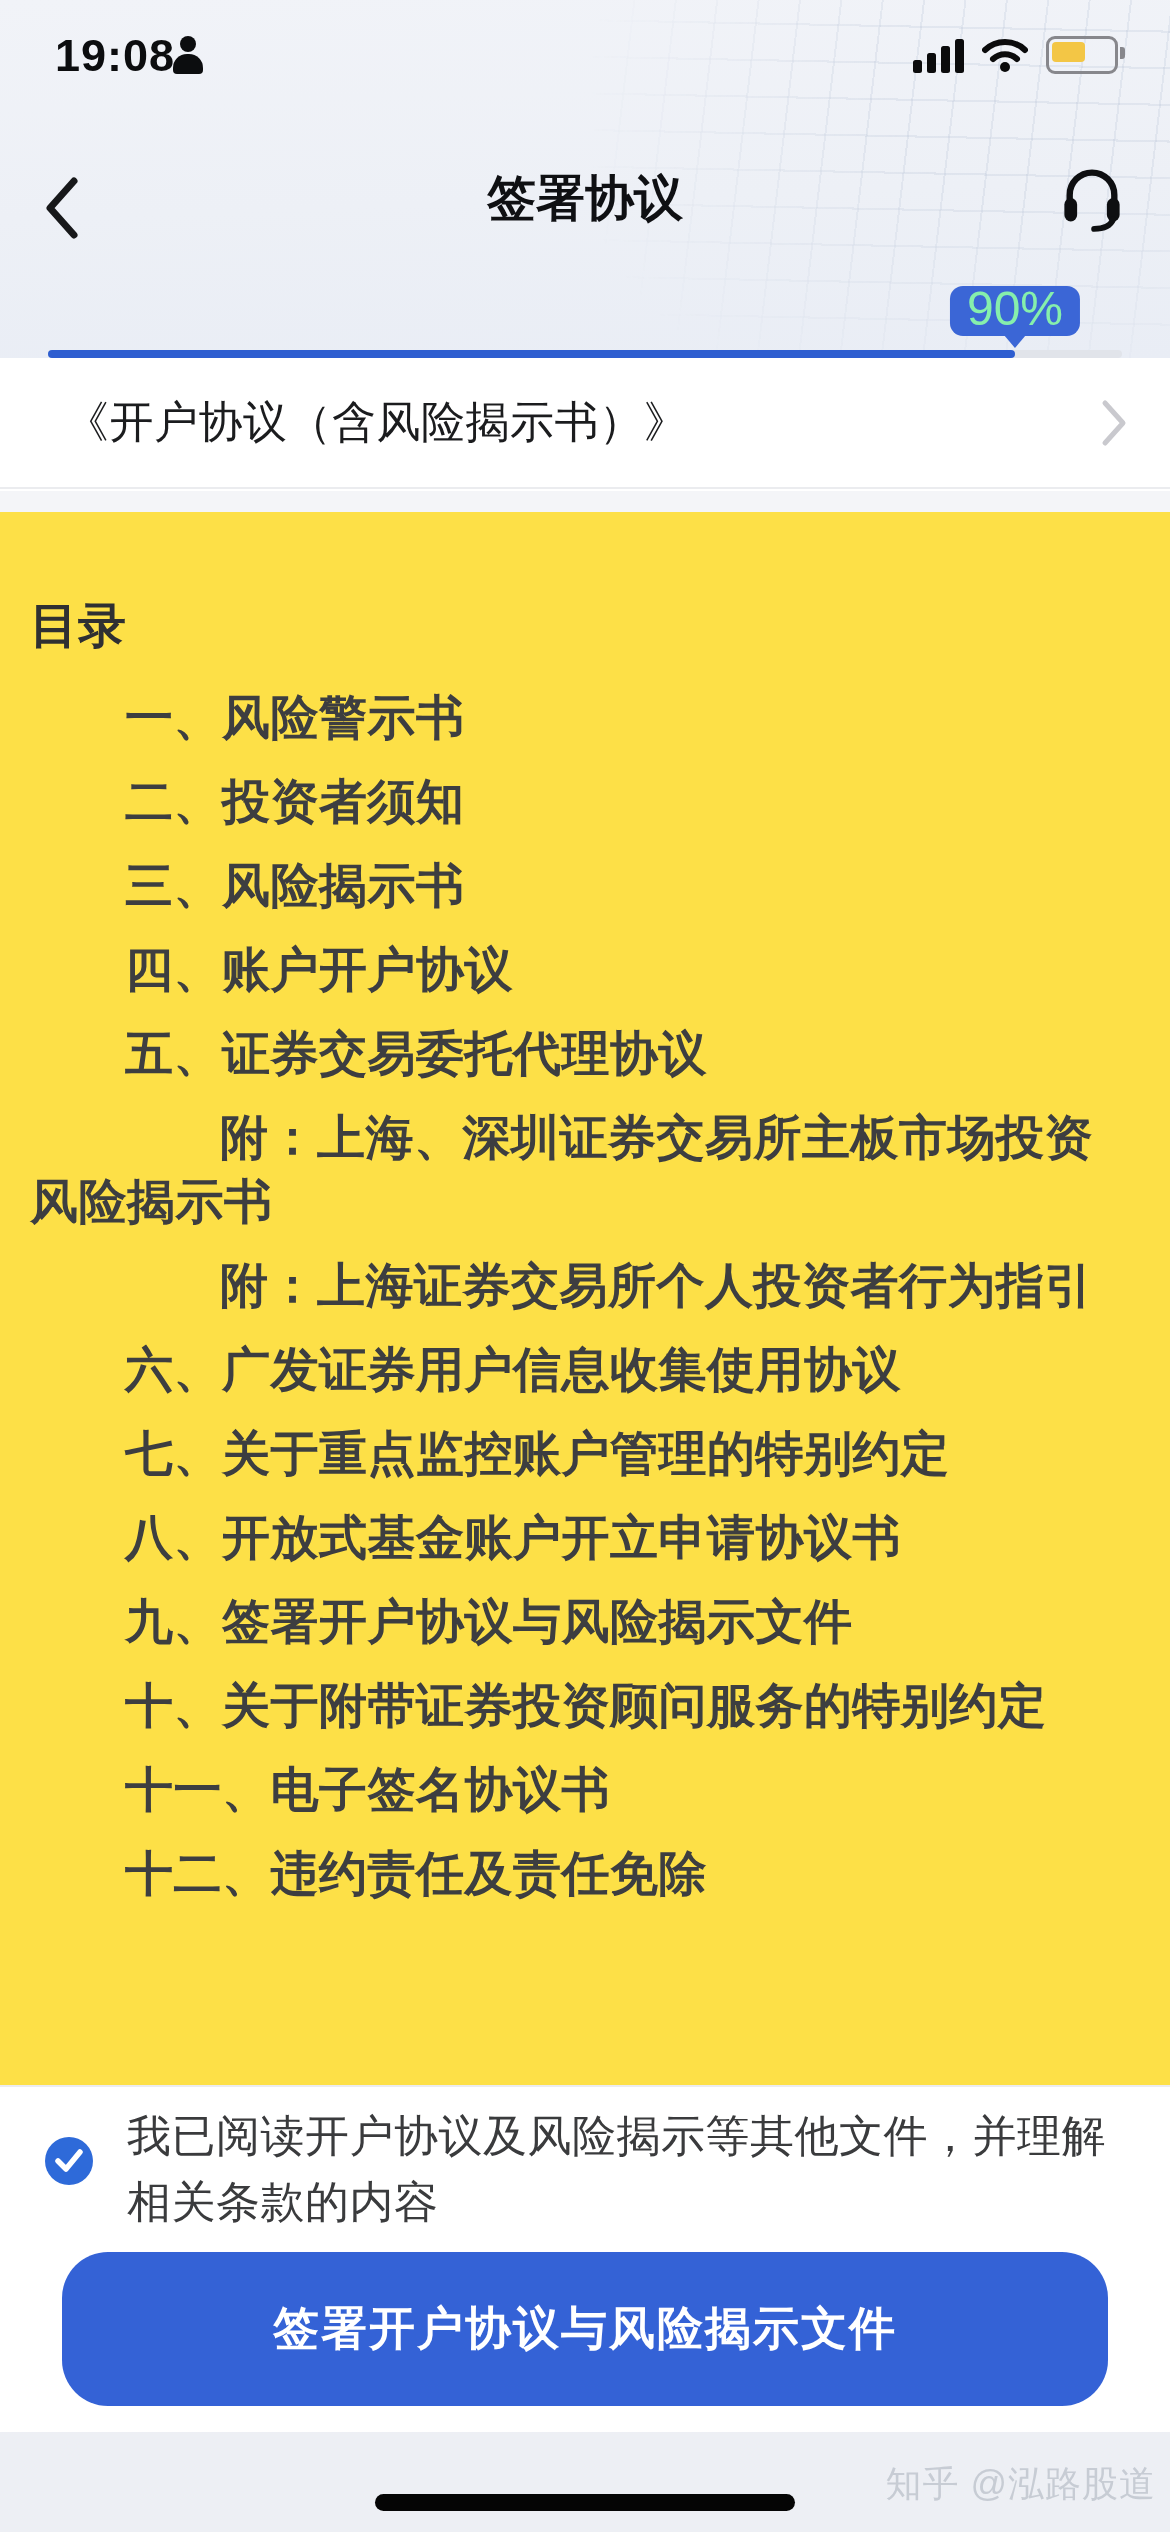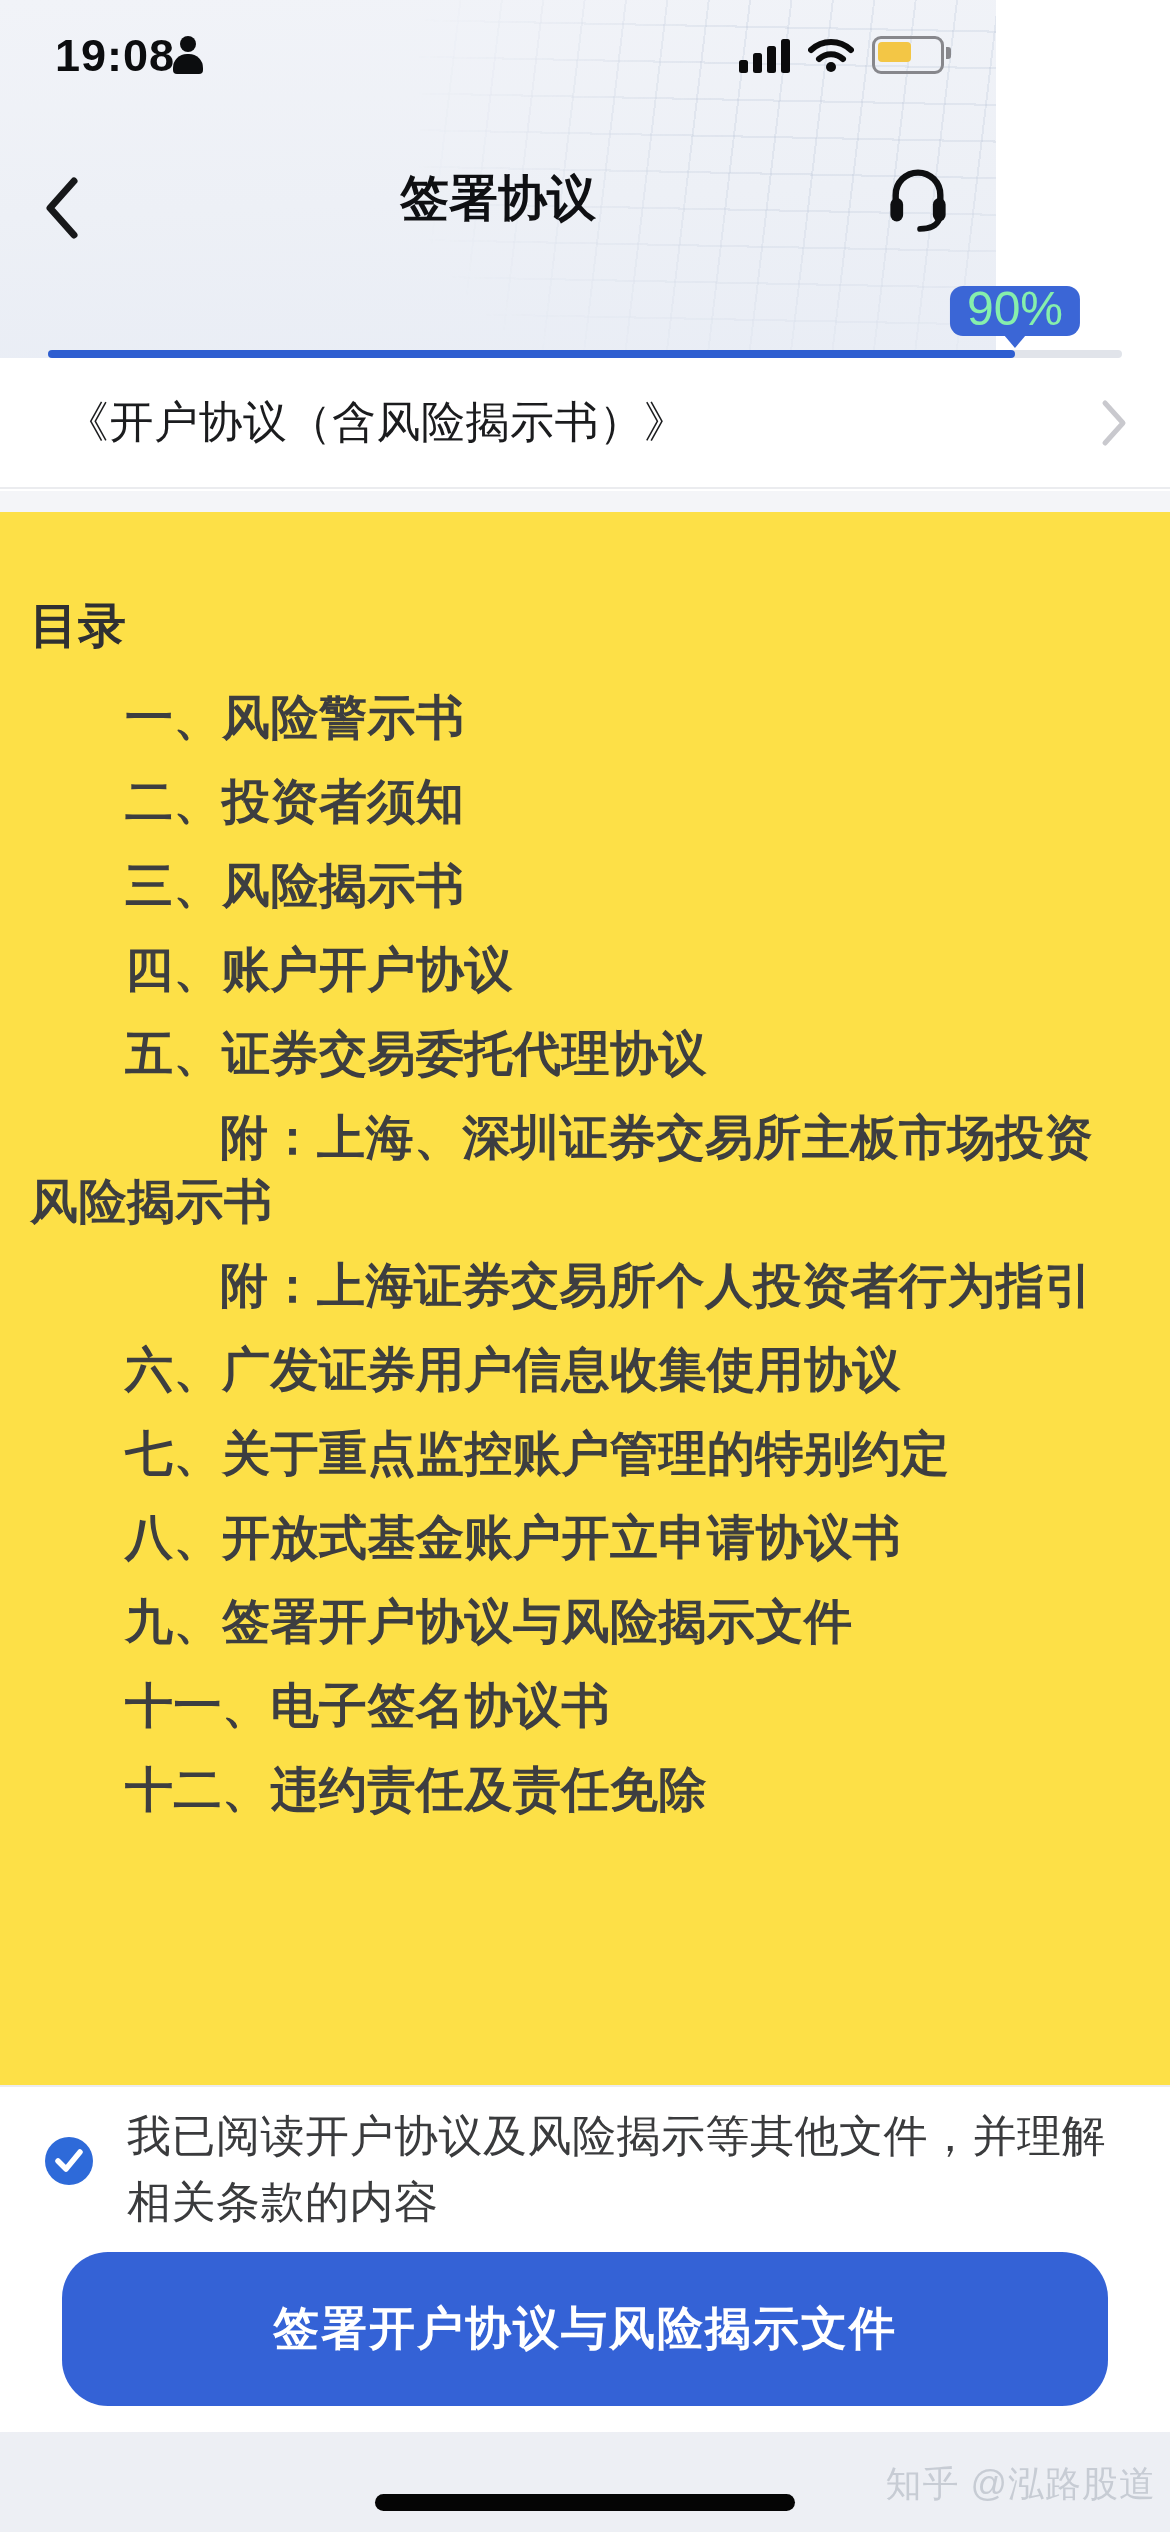--- a/index.html
+++ b/index.html
@@ -5,21 +5,21 @@
   html,body{margin:0;padding:0;}
   body{
     width:1170px;height:2532px;position:relative;overflow:hidden;
     font-family:"Liberation Sans","DejaVu Sans",sans-serif;
     background:#ffffff;
   }
   .abs{position:absolute;}
 
   
   .top-zone{
-    left:0;top:0;width:996px;height:358px;
+    left:0;top:0;width:1170px;height:358px;
     background:linear-gradient(178deg,#f1f3f8 0%,#edf0f6 55%,#e9edf5 100%);
     overflow:hidden;
   }
   .bg-grid{
     position:absolute;right:-60px;top:-40px;width:640px;height:460px;
     background-image:
       repeating-linear-gradient(97deg, rgba(173,186,207,.30) 0 2px, transparent 2px 42px),
       repeating-linear-gradient(8deg,  rgba(173,186,207,.30) 0 2px, transparent 2px 36px);
     transform:rotate(-7deg) skewX(-7deg);
     -webkit-mask-image:radial-gradient(ellipse at 72% 28%, #000 25%, transparent 74%);
@@ -209,20 +209,21 @@
   <p class="toc-item toc-attachment"><span class="ti">附：上海证券交易所个人投资者行为指引</span></p>
 
   <p class="toc-item toc-numbered"><span class="ti">六、广发证券用户信息收集使用协议</span></p>
 
   <p class="toc-item toc-numbered"><span class="ti">七、关于重点监控账户管理的特别约定</span></p>
 
   <p class="toc-item toc-numbered"><span class="ti">八、开放式基金账户开立申请协议书</span></p>
 
   <p class="toc-item toc-numbered"><span class="ti">九、签署开户协议与风险揭示文件</span></p>
 
+  <p class="toc-item toc-numbered"><span class="ti">十、关于附带证券投资顾问服务的特别约定</span></p>
 
   <p class="toc-item toc-numbered"><span class="ti">十一、电子签名协议书</span></p>
 
   <p class="toc-item toc-numbered"><span class="ti">十二、违约责任及责任免除</span></p>
 </div>
   </div>
 
   <div class="abs sheet">
     <button class="checkbox" aria-checked="true">
       <svg width="34" height="30" viewBox="0 0 34 30">

